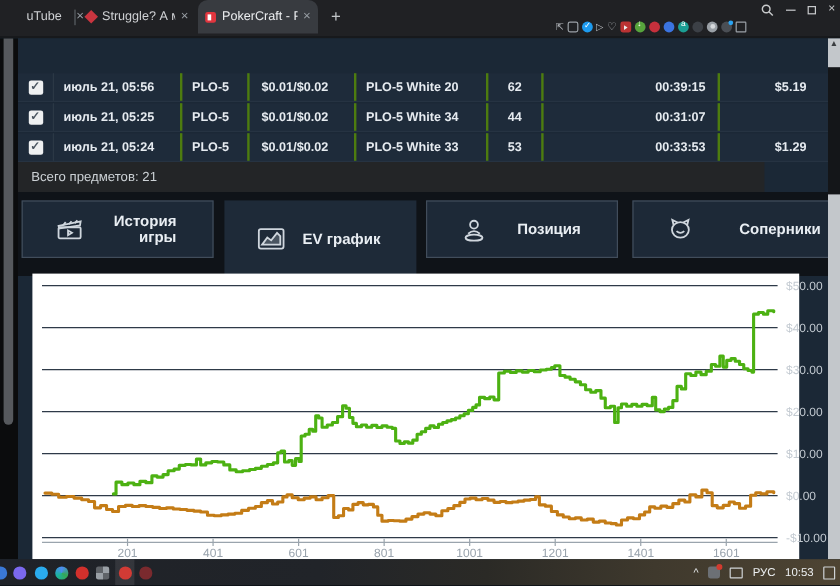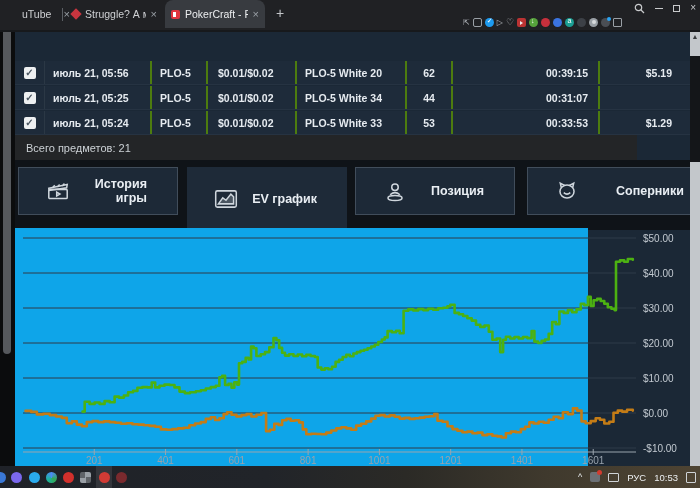--- a/index.html
+++ b/index.html
@@ -92,21 +92,21 @@
   .app-tab{position:absolute;top:7px;height:48px;background:#1d2937;border:1px solid #414d5b;
       display:flex;align-items:center;color:#e9eef3;font-size:12.5px;font-weight:bold;cursor:pointer}
   .app-tab .icon{margin-left:26px;flex:0 0 auto;display:flex}
   .app-tab .lbl{flex:1;text-align:right;padding-right:30px}
   .t-history{left:3px;width:160px}
   .t-ev{left:172px;width:160px;height:63px;background:#1e2a38;border:none}
   .t-pos{left:340px;width:160px}
   .t-opp{left:512px;width:188px}
 
   
-  .chart-panel{position:absolute;left:15px;top:196px;width:573px;height:238px;background:#0ea5e9}
+  .chart-panel{position:absolute;left:27px;top:196px;width:639px;height:238px;background:#ffffff}
   .chart-panel svg{position:absolute;left:0;top:0}
 
   
   .taskbar{position:absolute;left:0;top:466px;width:700px;height:22px;
      background:linear-gradient(90deg,#1f2228 0%,#212429 38%,#2b2a26 58%,#3f392d 78%,#4e4433 100%);
      color:#eceff1}
   .tk{position:absolute;top:5.5px;width:11px;height:11px;border-radius:50%}
   .tk-tile{position:absolute;left:96px;top:0;width:16px;height:22px;background:rgba(255,255,255,.09)}
   .tray{position:absolute;right:0;top:0;height:22px;display:flex;align-items:center;gap:8px;
      font-size:9.5px;padding-right:4px}

